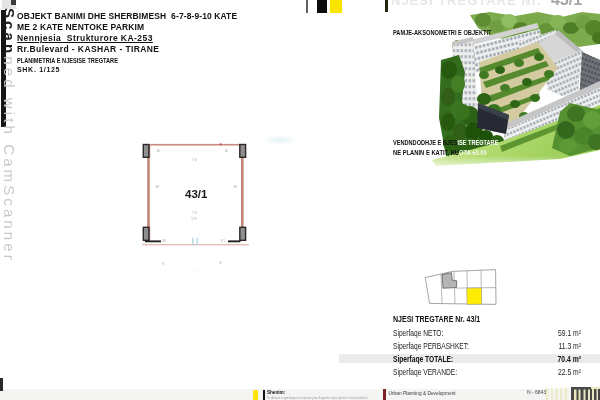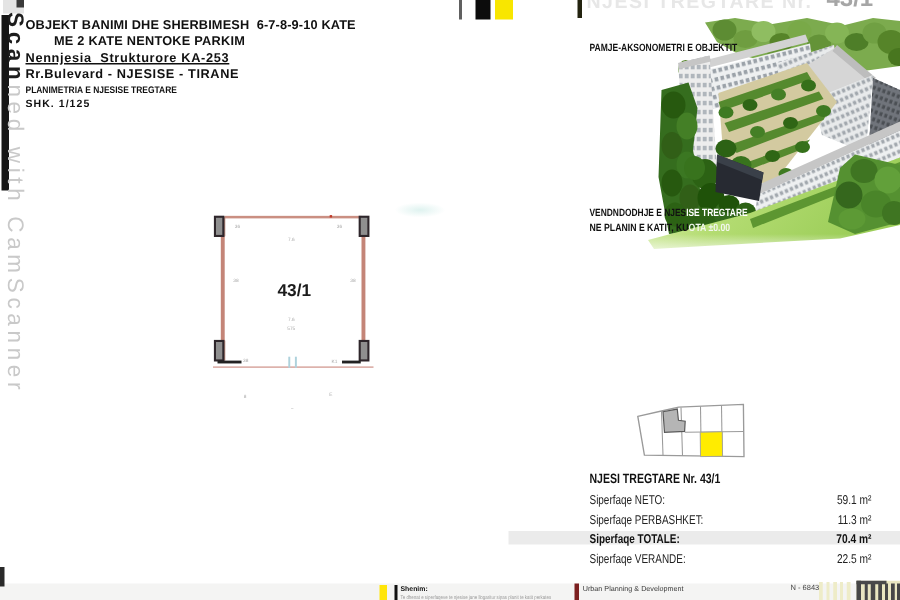--- a/index.html
+++ b/index.html
@@ -16,25 +16,25 @@
 
 <div class="abs" style="left:10.5px;top:0px;width:5px;height:4.5px;background:#3a3a3a;"></div>
 
 <div class="abs" style="left:17.5px;top:8px;width:280px;font-size:15px;font-weight:bold;letter-spacing:3.1px;
      white-space:nowrap;transform:rotate(90deg);transform-origin:0 0;">
   <span style="color:#1d1d1d;">Scan</span><span style="color:#c9c9c9;font-weight:normal;">ned with CamScanner</span>
 </div>
 
 <div class="abs" style="left:17px;top:11px;font-size:8.5px;letter-spacing:0.1px;font-weight:bold;color:#111;white-space:nowrap;">OBJEKT BANIMI DHE SHERBIMESH&nbsp; 6-7-8-9-10 KATE</div>
 
-<div class="abs" style="left:17px;top:22px;font-size:8.5px;letter-spacing:0.15px;font-weight:bold;color:#111;white-space:nowrap;margin-left:19px;">ME 2 KATE NENTOKE PARKIM</div>
+<div class="abs" style="left:17px;top:22px;font-size:8.5px;letter-spacing:0.15px;font-weight:bold;color:#111;white-space:nowrap;">ME 2 KATE NENTOKE PARKIM</div>
 
 <div class="abs" style="left:17px;top:33px;font-size:8.5px;letter-spacing:0.45px;font-weight:bold;color:#111;white-space:nowrap;text-decoration:underline;">Nennjesia&nbsp; Strukturore KA-253</div>
 
-<div class="abs" style="left:17px;top:44px;font-size:8.5px;letter-spacing:0.4px;font-weight:bold;color:#111;white-space:nowrap;">Rr.Bulevard - NJESISE - TIRANE</div>
+<div class="abs" style="left:17px;top:44px;font-size:8.5px;letter-spacing:0.4px;font-weight:bold;color:#111;white-space:nowrap;">Rr.Bulevard - KASHAR - TIRANE</div>
 
 <div class="abs" style="left:17px;top:56.5px;font-size:6.4px;font-weight:bold;color:#111;white-space:nowrap;transform:scaleX(.88);transform-origin:left;">PLANIMETRIA E NJESISE TREGTARE</div>
 
 <div class="abs" style="left:17px;top:65.5px;font-size:7px;font-weight:bold;color:#111;white-space:nowrap;letter-spacing:0.7px;">SHK. 1/125</div>
 
 <div class="abs" style="left:305.5px;top:0;width:2.8px;height:12.5px;background:#606060;"></div>
 
 <div class="abs" style="left:317px;top:0;width:10px;height:12.5px;background:#0c0c0c;"></div>
 
 <div class="abs" style="left:329.5px;top:0;width:12.5px;height:12.5px;background:#f8e600;"></div>

